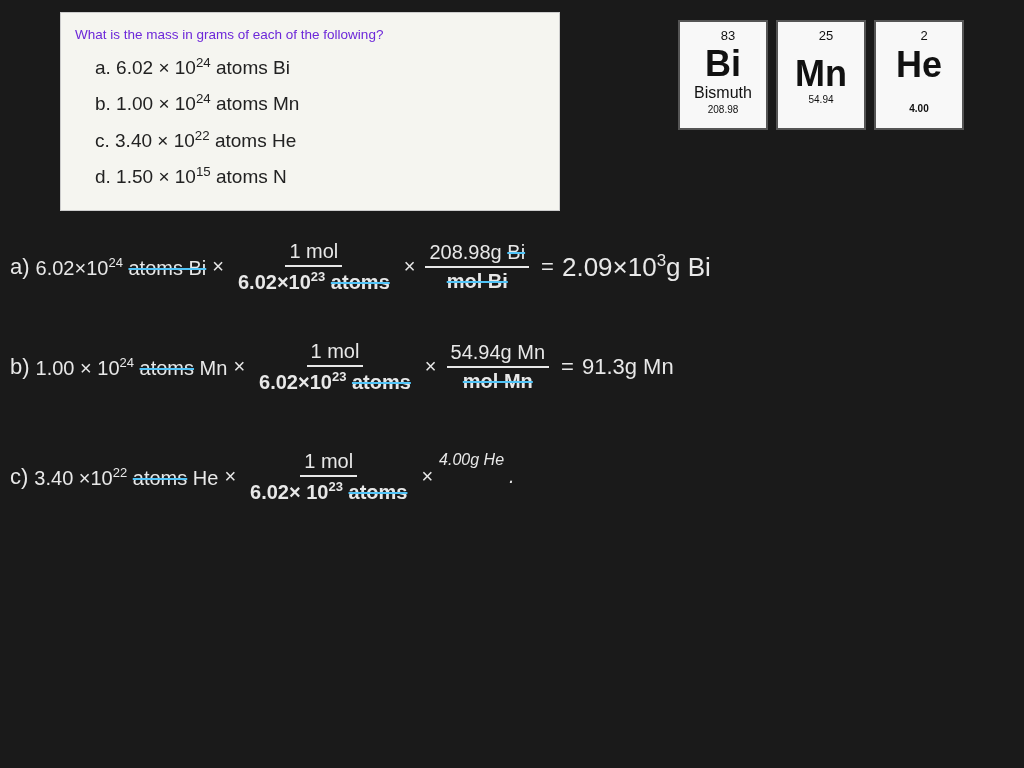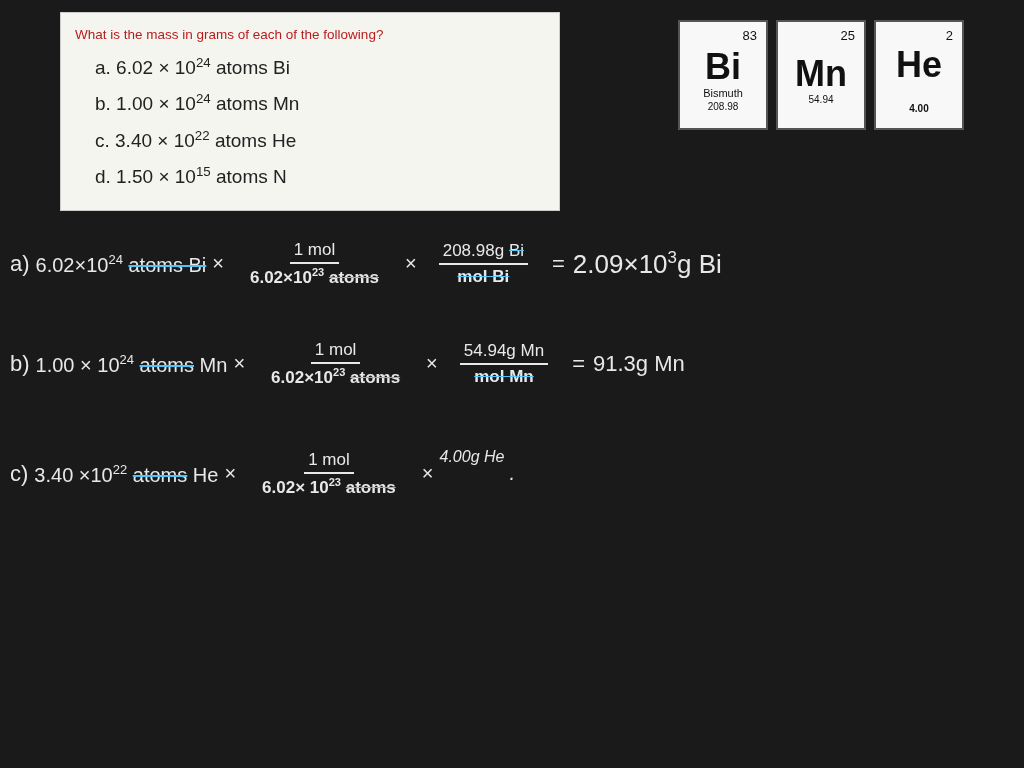--- a/index.html
+++ b/index.html
@@ -25,21 +25,21 @@
       padding: 14px 20px 14px 14px;
       color: #222;
       font-size: 14px;
       font-family: Arial, sans-serif;
     }
 
     .question-title {
       font-size: 13.5px;
       margin-bottom: 8px;
       font-family: Arial, sans-serif;
-      color: #b91c1c;
+      color: #6d28d9;
     }
 
     .question-list {
       list-style: none;
       padding-left: 20px;
       font-size: 19px;
       line-height: 1.9;
     }
 
     .question-list li {
@@ -72,34 +72,34 @@
       position: relative;
     }
 
     .element-number {
       font-size: 13px;
       font-weight: normal;
       font-family: Arial, sans-serif;
       position: absolute;
       top: 6px;
       left: 0; right: 9px;
-      text-align: right;
+      text-align: center;
       padding-left: 19px;
     }
 
     .element-symbol {
       font-size: 36px;
       font-weight: bold;
       font-family: Arial, sans-serif;
       margin-top: 10px;
       line-height: 1;
     }
 
     .element-name {
-      font-size: 11px;
+      font-size: 16px;
       font-family: Arial, sans-serif;
       margin-top: 2px;
     }
 
     .element-mass {
       font-size: 10px;
       font-family: Arial, sans-serif;
       margin-top: 2px;
     }
 
@@ -112,22 +112,22 @@
       bottom: 0;
       padding: 0 30px;
     }
 
     
     .fraction {
       display: inline-flex;
       flex-direction: column;
       align-items: center;
       vertical-align: middle;
-      margin: 0 16px;
-      font-size: 17px;
+      margin: 0 4px;
+      font-size: 20px;
     }
 
     .fraction .numerator {
       border-bottom: 2px solid #e8e8e8;
       padding: 0 4px 2px 4px;
       text-align: center;
       white-space: nowrap;
     }
 
     .fraction .denominator {

